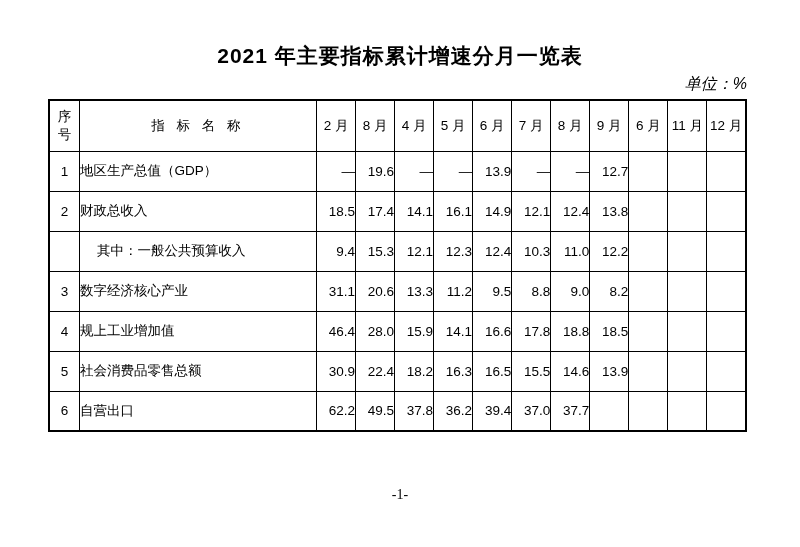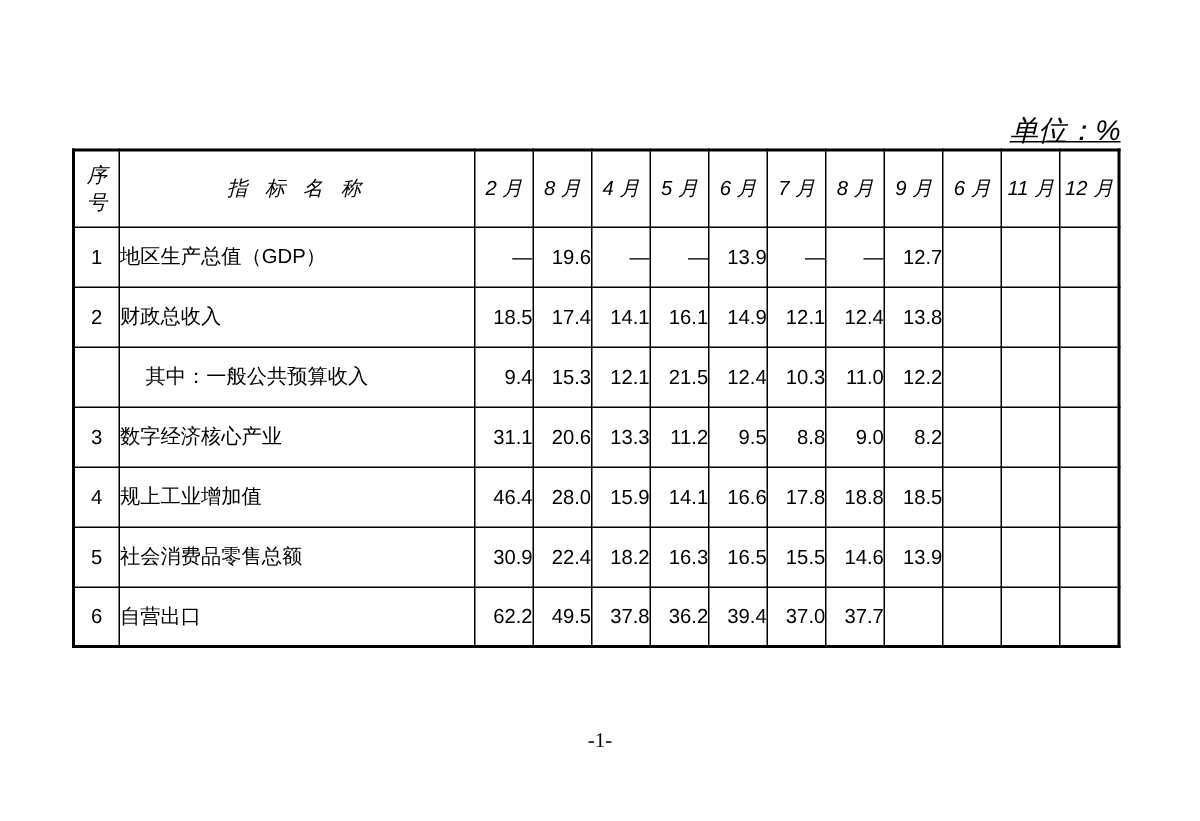--- a/index.html
+++ b/index.html
@@ -26,43 +26,42 @@
     font-weight: bold;
     letter-spacing: 1px;
     margin: 0;
   }
   .unit-label {
     position: absolute;
     top: 74px;
     left: 48px;
     width: 699px;
     text-align: right;
-    font-size: 19px;
+    font-size: 16px;
     font-style: italic;
-    text-decoration: underline;
   }
   table.main-table {
     position: absolute;
     left: 48px;
     top: 99px;
     width: 699px;
     border-collapse: collapse;
     table-layout: fixed;
     border: 2px solid #000;
   }
   table.main-table th,
   table.main-table td {
     border: 1px solid #000;
     font-weight: normal;
     font-size: 13.5px;
     padding: 0;
     overflow: hidden;
     white-space: nowrap;
   }
-  thead tr { height: 51px; font-style: italic; }
+  thead tr { height: 51px; }
   tbody tr { height: 40px; }
   .th-serial { width: 29px; text-align: center; }
   .th-serial span {
     display: inline-block;
     width: 15px;
     word-break: break-all;
     white-space: normal;
     line-height: 1.35;
     text-align: center;
   }
@@ -83,20 +82,21 @@
     text-align: center;
     font-size: 14px;
     font-family: "Liberation Serif", "DejaVu Serif", serif;
   }
 </style>
 </head>
 <body>
 
 <div class="page">
 
+  <h1 class="doc-title">2021 年主要指标累计增速分月一览表</h1>
 
   <div class="unit-label">单位：%</div>
 
   <table class="main-table">
     <thead>
       <tr>
         <th class="th-serial">
           <span>序号</span>
         </th>
         <th class="th-name">指 标 名 称</th>
@@ -144,21 +144,21 @@
           <td class="c-val"></td>
           <td class="c-val"></td>
           <td class="c-val"></td>
         </tr>
         <tr>
           <td class="c-serial"></td>
           <td class="c-name indent">其中：一般公共预算收入</td>
           <td class="c-val">9.4</td>
           <td class="c-val">15.3</td>
           <td class="c-val">12.1</td>
-          <td class="c-val">21.5</td>
+          <td class="c-val">12.3</td>
           <td class="c-val">12.4</td>
           <td class="c-val">10.3</td>
           <td class="c-val">11.0</td>
           <td class="c-val">12.2</td>
           <td class="c-val"></td>
           <td class="c-val"></td>
           <td class="c-val"></td>
         </tr>
         <tr>
           <td class="c-serial">3</td>

